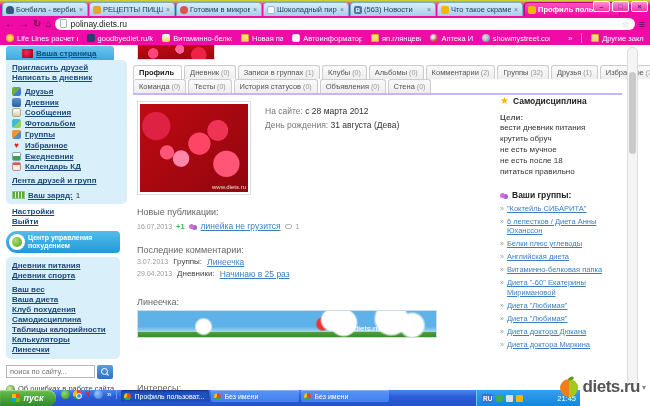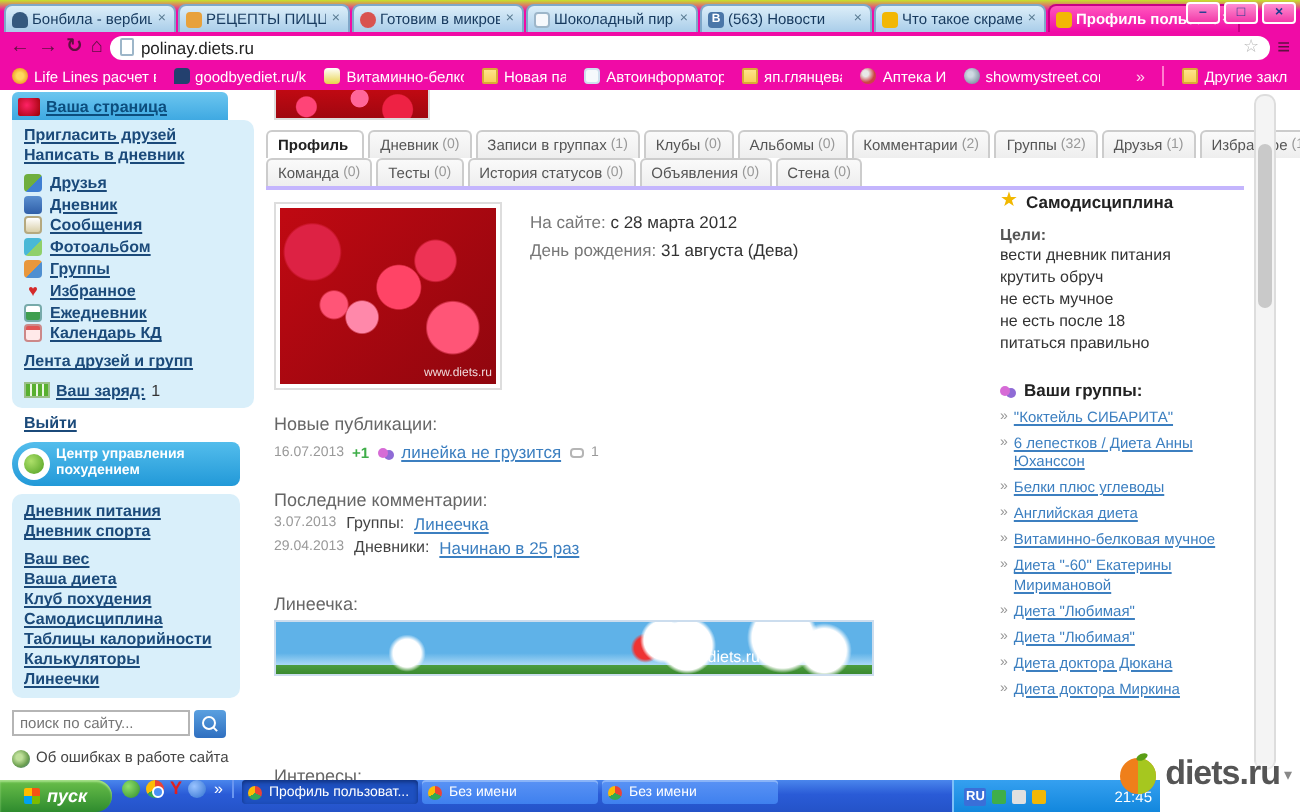--- a/index.html
+++ b/index.html
@@ -49,21 +49,21 @@
   
   .page{position:absolute;top:45px;left:0;width:650px;height:345px;background:#fff;overflow:hidden}
   a,.lnk{text-decoration:underline;cursor:pointer}
 
   
   .pg-scrollbar{position:absolute;right:12px;top:2px;width:11px;height:338px;background:#f4f4f4;border:1px solid #ddd;border-radius:5px}
   .pg-thumb{position:absolute;left:1px;top:24px;width:7px;height:82px;background:#c9c9c9;border-radius:4px}
 
   
   .sidebar{position:absolute;left:6px;top:1px;width:121px}
-  .side-tab{height:14px;background:linear-gradient(#6cc6ef,#3fa9e2);border-radius:3px 3px 0 0;display:flex;align-items:center;gap:3px;padding:0 3px;width:108px}
+  .side-tab{height:14px;background:linear-gradient(#6cc6ef,#3fa9e2);border-radius:3px 3px 0 0;display:flex;align-items:center;gap:3px;padding:0 16px;width:108px}
   .side-tab-ava{width:11px;height:9px;background:radial-gradient(circle at 40% 40%,#f26,#900);border-radius:1px}
   .side-tab-label{font-size:8px;font-weight:bold;color:#0c4d7d;text-decoration:underline}
   .side-panel{background:#d9effa;border-radius:0 5px 5px 5px;padding:3px 6px 4px 6px}
   .s-act{font-size:8px;font-weight:bold;color:#1b4a7a;line-height:10px;display:block}
   .s-menu{margin-top:3px}
   .s-mi{display:flex;align-items:center;gap:4px;height:10.8px}
   .si{width:9px;height:9px;border-radius:2px;flex:0 0 auto;font-size:8px;line-height:9px;text-align:center}
   .si-friends{background:linear-gradient(135deg,#6fae3e 55%,#3f7fd2 55%)}
   .si-book{background:linear-gradient(#5a8fd0,#2f5fa8)}
   .si-mail{background:linear-gradient(#fff,#d9cfa8);border:1px solid #b5a97f}
@@ -323,20 +323,21 @@
             </div>
         </div>
         <a class="s-link s-feed">Лента друзей и групп</a>
         <div class="s-charge">
           <span class="batt"></span>
           <a class="s-link">Ваш заряд:</a>
           <span class="s-charge-val">1</span>
         </div>
       </div>
       <div class="plain-links">
+        <a class="s-link">Настройки</a>
         <a class="s-link">Выйти</a>
       </div>
       <div class="banner">
         <span class="banner-ico">
             <i></i>
           </span>
         <span class="banner-label">Центр управления похудением</span>
       </div>
       <div class="side-panel2">
         <a class="s-link">Дневник питания</a>
@@ -500,21 +501,21 @@
         <div class="grp-item">
             <span class="grp-arr">»</span>
             <a class="grp-lnk">Белки плюс углеводы</a>
           </div>
         <div class="grp-item">
             <span class="grp-arr">»</span>
             <a class="grp-lnk">Английская диета</a>
           </div>
         <div class="grp-item">
             <span class="grp-arr">»</span>
-            <a class="grp-lnk">Витаминно-белковая мучное</a>
+            <a class="grp-lnk">Витаминно-белковая папка</a>
           </div>
         <div class="grp-item">
             <span class="grp-arr">»</span>
             <a class="grp-lnk">Диета "-60" Екатерины Миримановой</a>
           </div>
         <div class="grp-item">
             <span class="grp-arr">»</span>
             <a class="grp-lnk">Диета "Любимая"</a>
           </div>
         <div class="grp-item">

